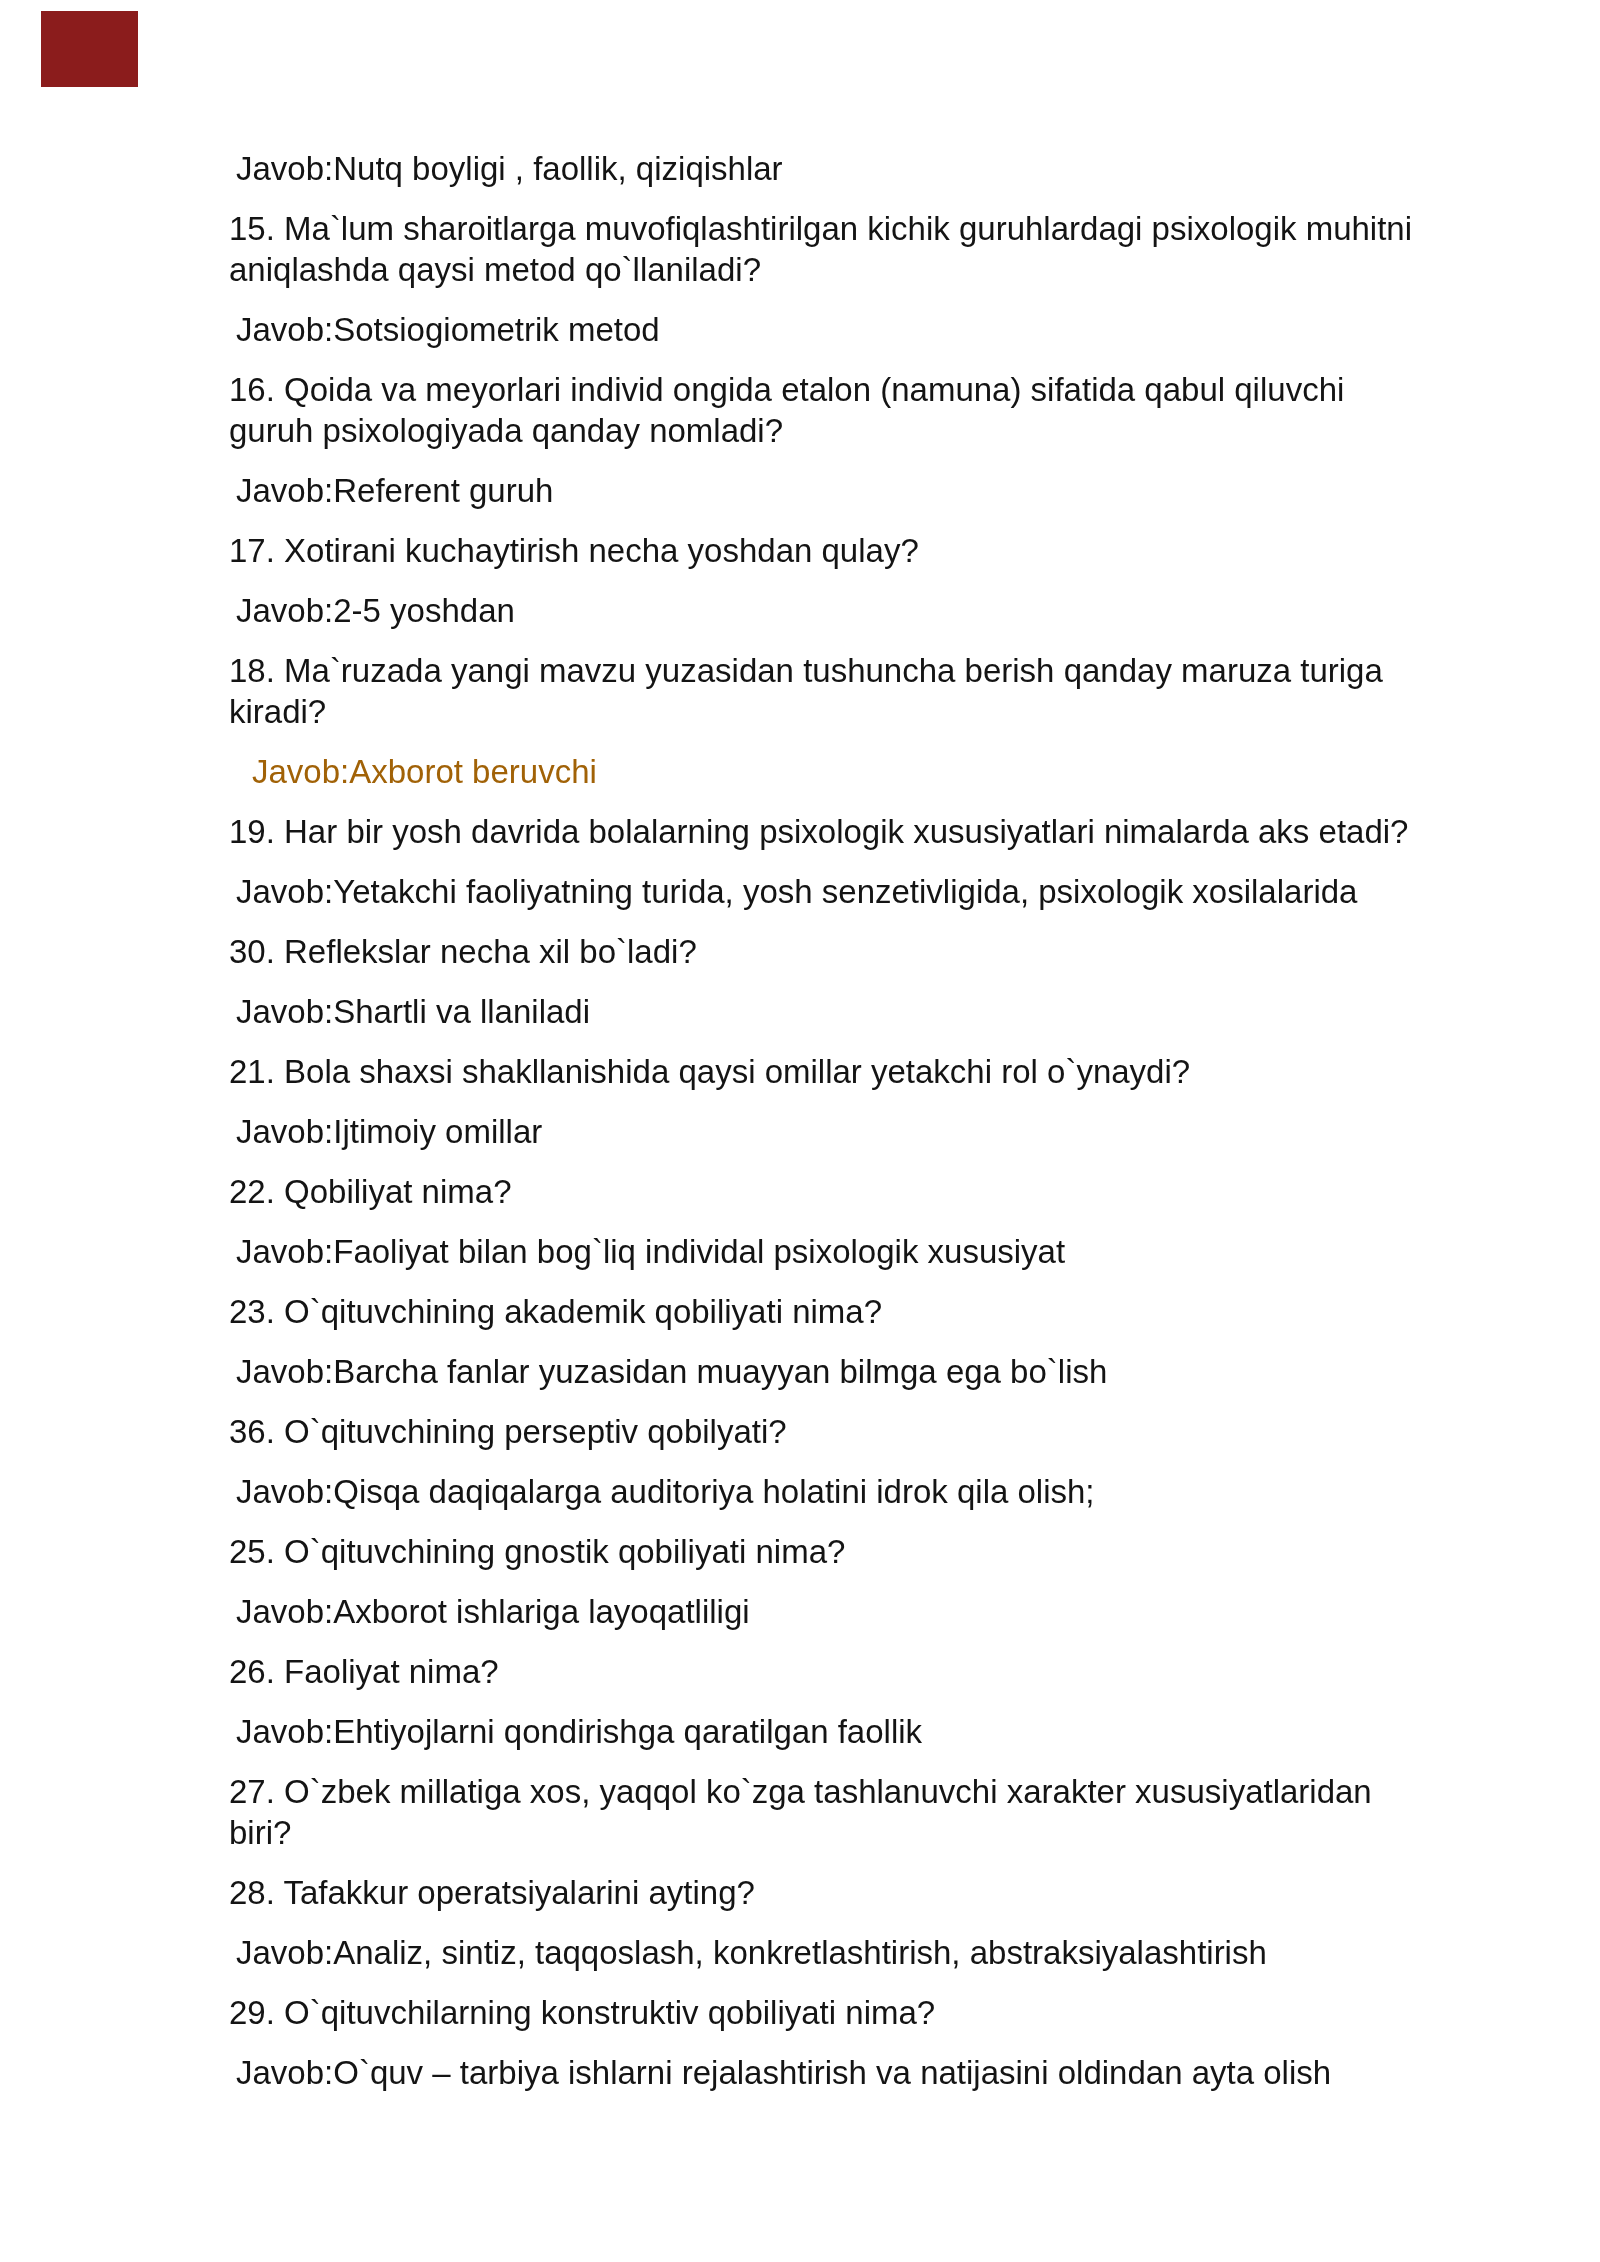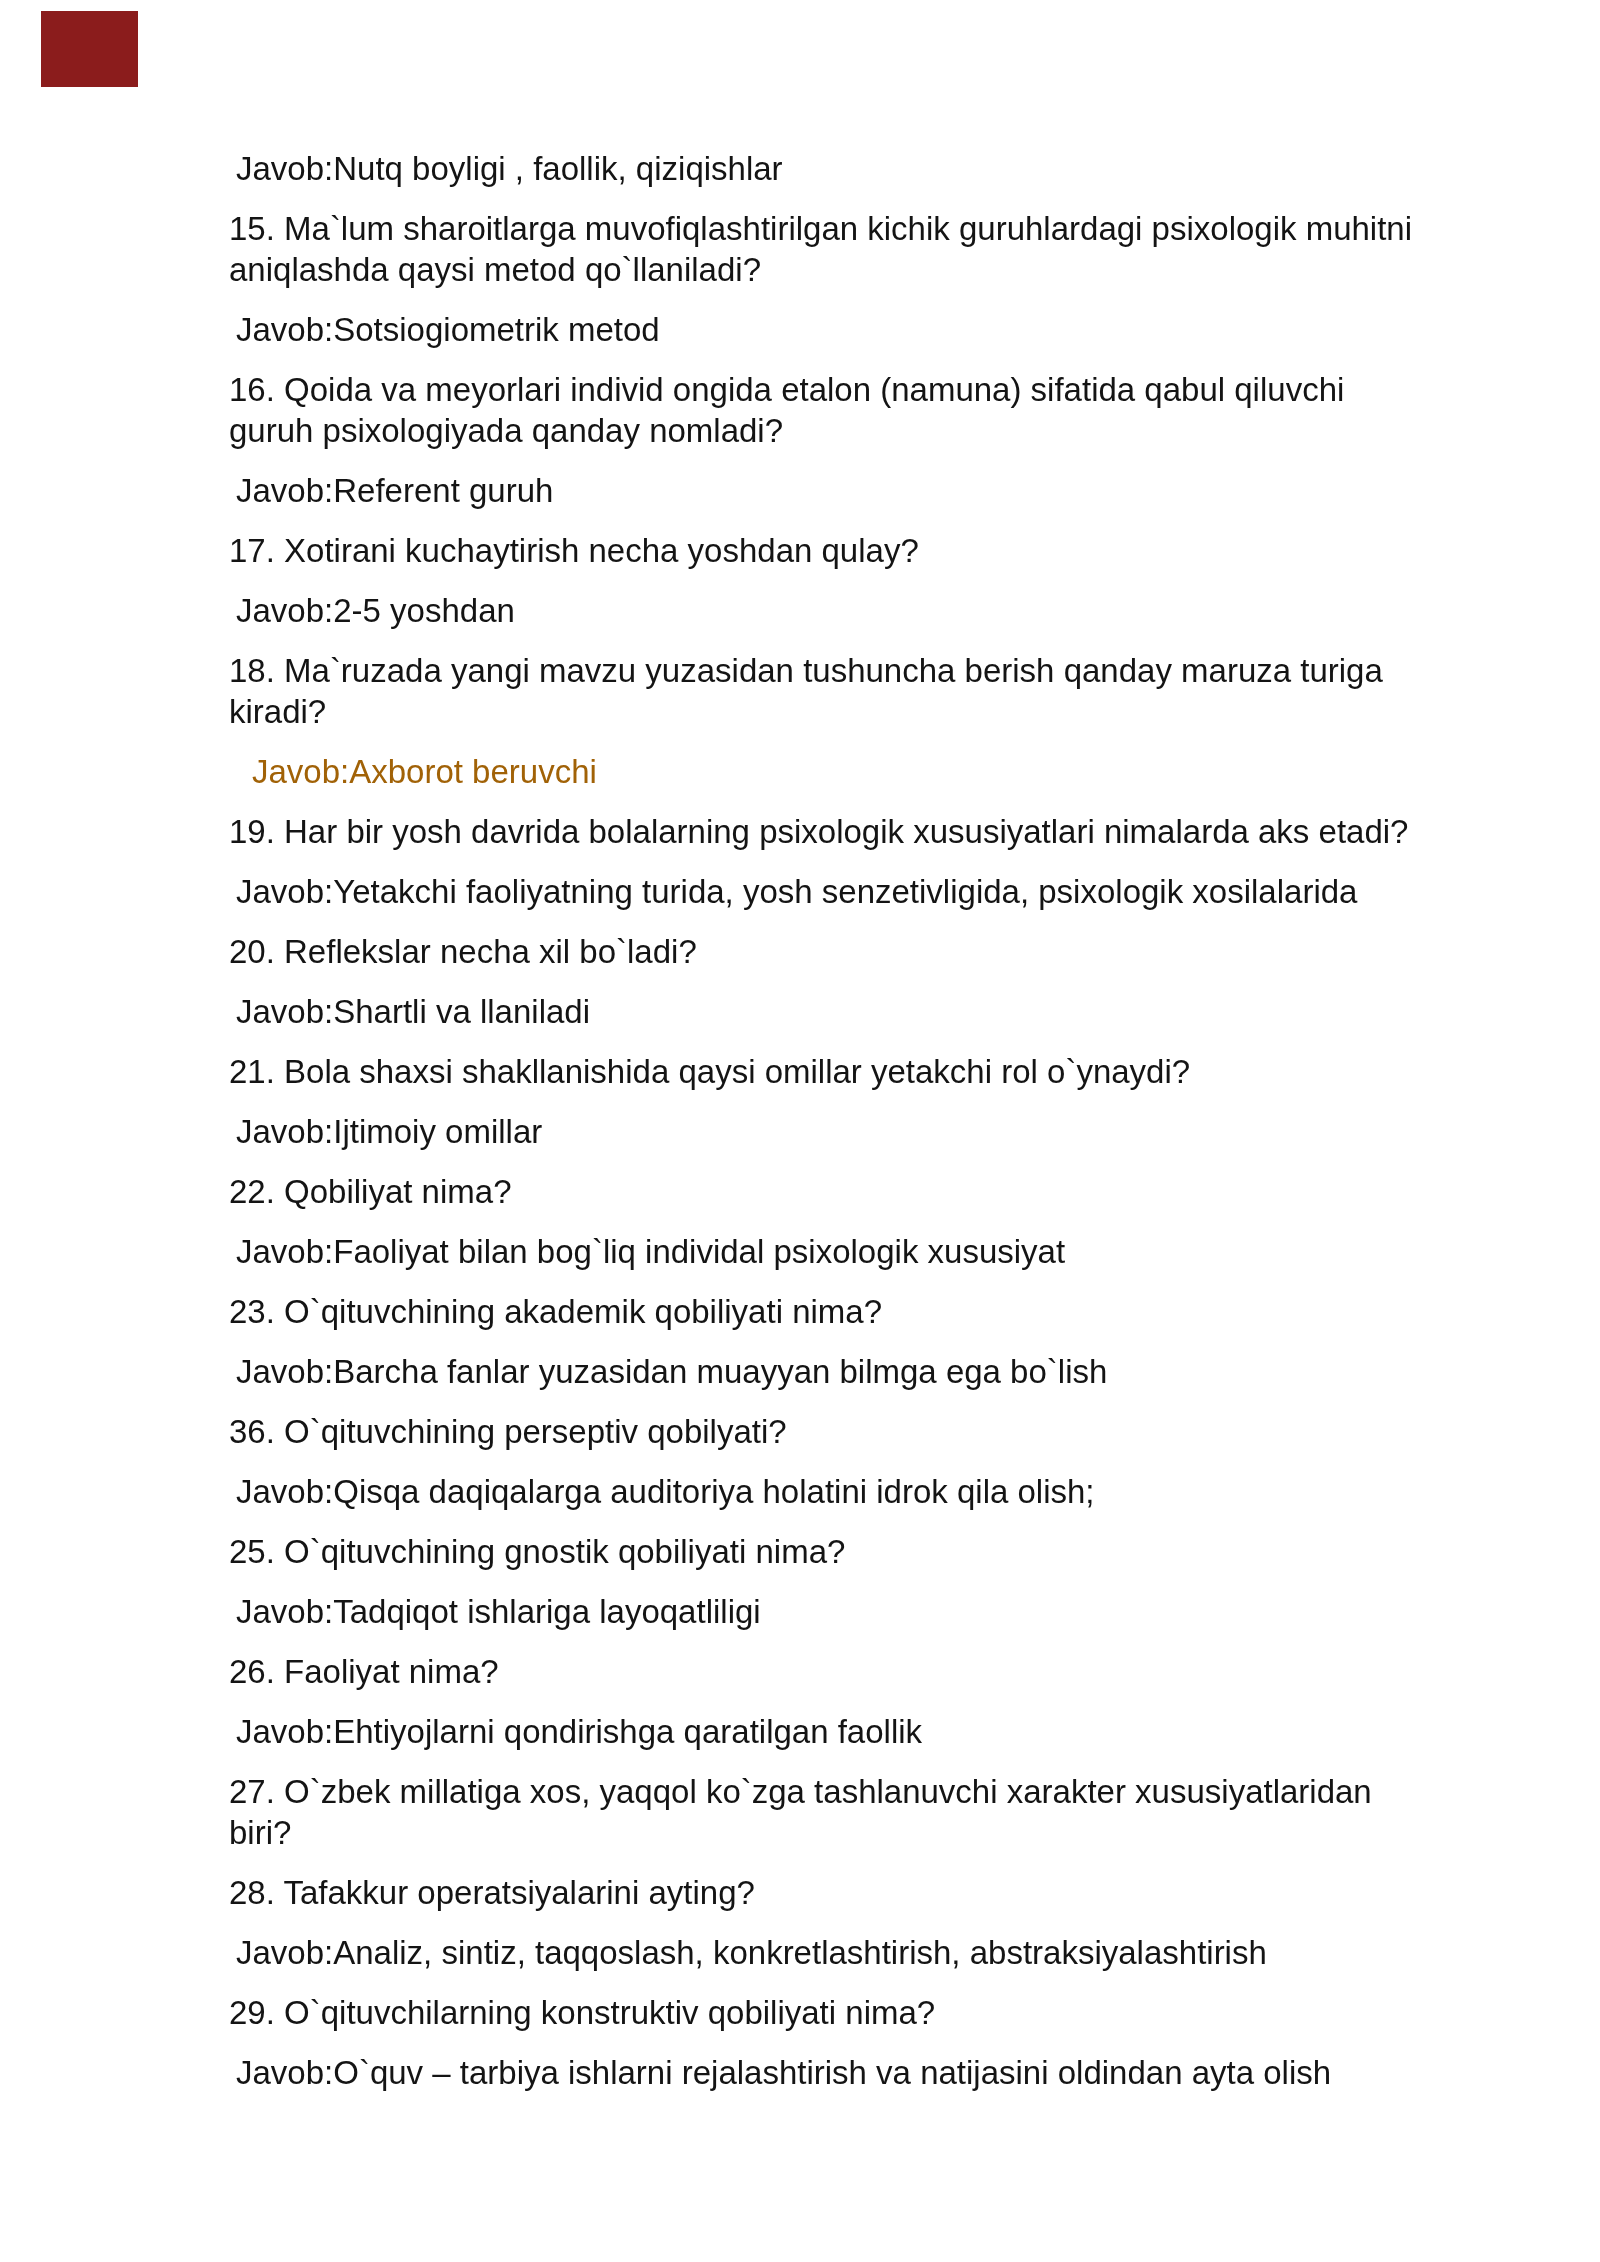--- a/index.html
+++ b/index.html
@@ -62,37 +62,37 @@
 
   <p class="question" style="color: rgb(20, 20, 20);">17. Xotirani kuchaytirish necha yoshdan qulay?</p>
   <p class="answer" style="color: rgb(20, 20, 20);">Javob:2-5 yoshdan</p>
 
   <p class="question" style="color: rgb(20, 20, 20);">18. Ma`ruzada yangi mavzu yuzasidan tushuncha berish qanday maruza turiga kiradi?</p>
   <p class="answer" style="color: #a16207; margin-left: 16px;">Javob:Axborot beruvchi</p>
 
   <p class="question" style="color: rgb(20, 20, 20);">19. Har bir yosh davrida bolalarning psixologik xususiyatlari nimalarda aks etadi?</p>
   <p class="answer" style="color: rgb(20, 20, 20);">Javob:Yetakchi faoliyatning turida, yosh senzetivligida, psixologik xosilalarida</p>
 
-  <p class="question" style="color: rgb(20, 20, 20);">20. Reflekslar necha xil bo`ladi?</p>
+  <p class="question" style="color: rgb(20, 20, 20);">30. Reflekslar necha xil bo`ladi?</p>
   <p class="answer" style="color: rgb(20, 20, 20);">Javob:Shartli va llaniladi</p>
 
   <p class="question" style="color: rgb(20, 20, 20);">21. Bola shaxsi shakllanishida qaysi omillar yetakchi rol o`ynaydi?</p>
   <p class="answer" style="color: rgb(20, 20, 20);">Javob:Ijtimoiy omillar</p>
 
   <p class="question" style="color: rgb(20, 20, 20);">22. Qobiliyat nima?</p>
   <p class="answer" style="color: rgb(20, 20, 20);">Javob:Faoliyat bilan bog`liq individal psixologik xususiyat</p>
 
   <p class="question" style="color: rgb(20, 20, 20);">23. O`qituvchining akademik qobiliyati nima?</p>
   <p class="answer" style="color: rgb(20, 20, 20);">Javob:Barcha fanlar yuzasidan muayyan bilmga ega bo`lish</p>
 
   <p class="question" style="color: rgb(20, 20, 20);">36. O`qituvchining perseptiv qobilyati?</p>
   <p class="answer" style="color: rgb(20, 20, 20);">Javob:Qisqa daqiqalarga auditoriya holatini idrok qila olish;</p>
 
   <p class="question" style="color: rgb(20, 20, 20);">25. O`qituvchining gnostik qobiliyati nima?</p>
-  <p class="answer" style="color: rgb(20, 20, 20);">Javob:Tadqiqot ishlariga layoqatliligi</p>
+  <p class="answer" style="color: rgb(20, 20, 20);">Javob:Axborot ishlariga layoqatliligi</p>
 
   <p class="question" style="color: rgb(20, 20, 20);">26. Faoliyat nima?</p>
   <p class="answer" style="color: rgb(20, 20, 20);">Javob:Ehtiyojlarni qondirishga qaratilgan faollik</p>
 
   <p class="question" style="color: rgb(20, 20, 20);">27. O`zbek millatiga xos, yaqqol ko`zga tashlanuvchi xarakter xususiyatlaridan biri?</p>
 
   <p class="question" style="color: rgb(20, 20, 20);">28. Tafakkur operatsiyalarini ayting?</p>
   <p class="answer" style="color: rgb(20, 20, 20);">Javob:Analiz, sintiz, taqqoslash, konkretlashtirish, abstraksiyalashtirish</p>
 
   <p class="question" style="color: rgb(20, 20, 20);">29. O`qituvchilarning konstruktiv qobiliyati nima?</p>

